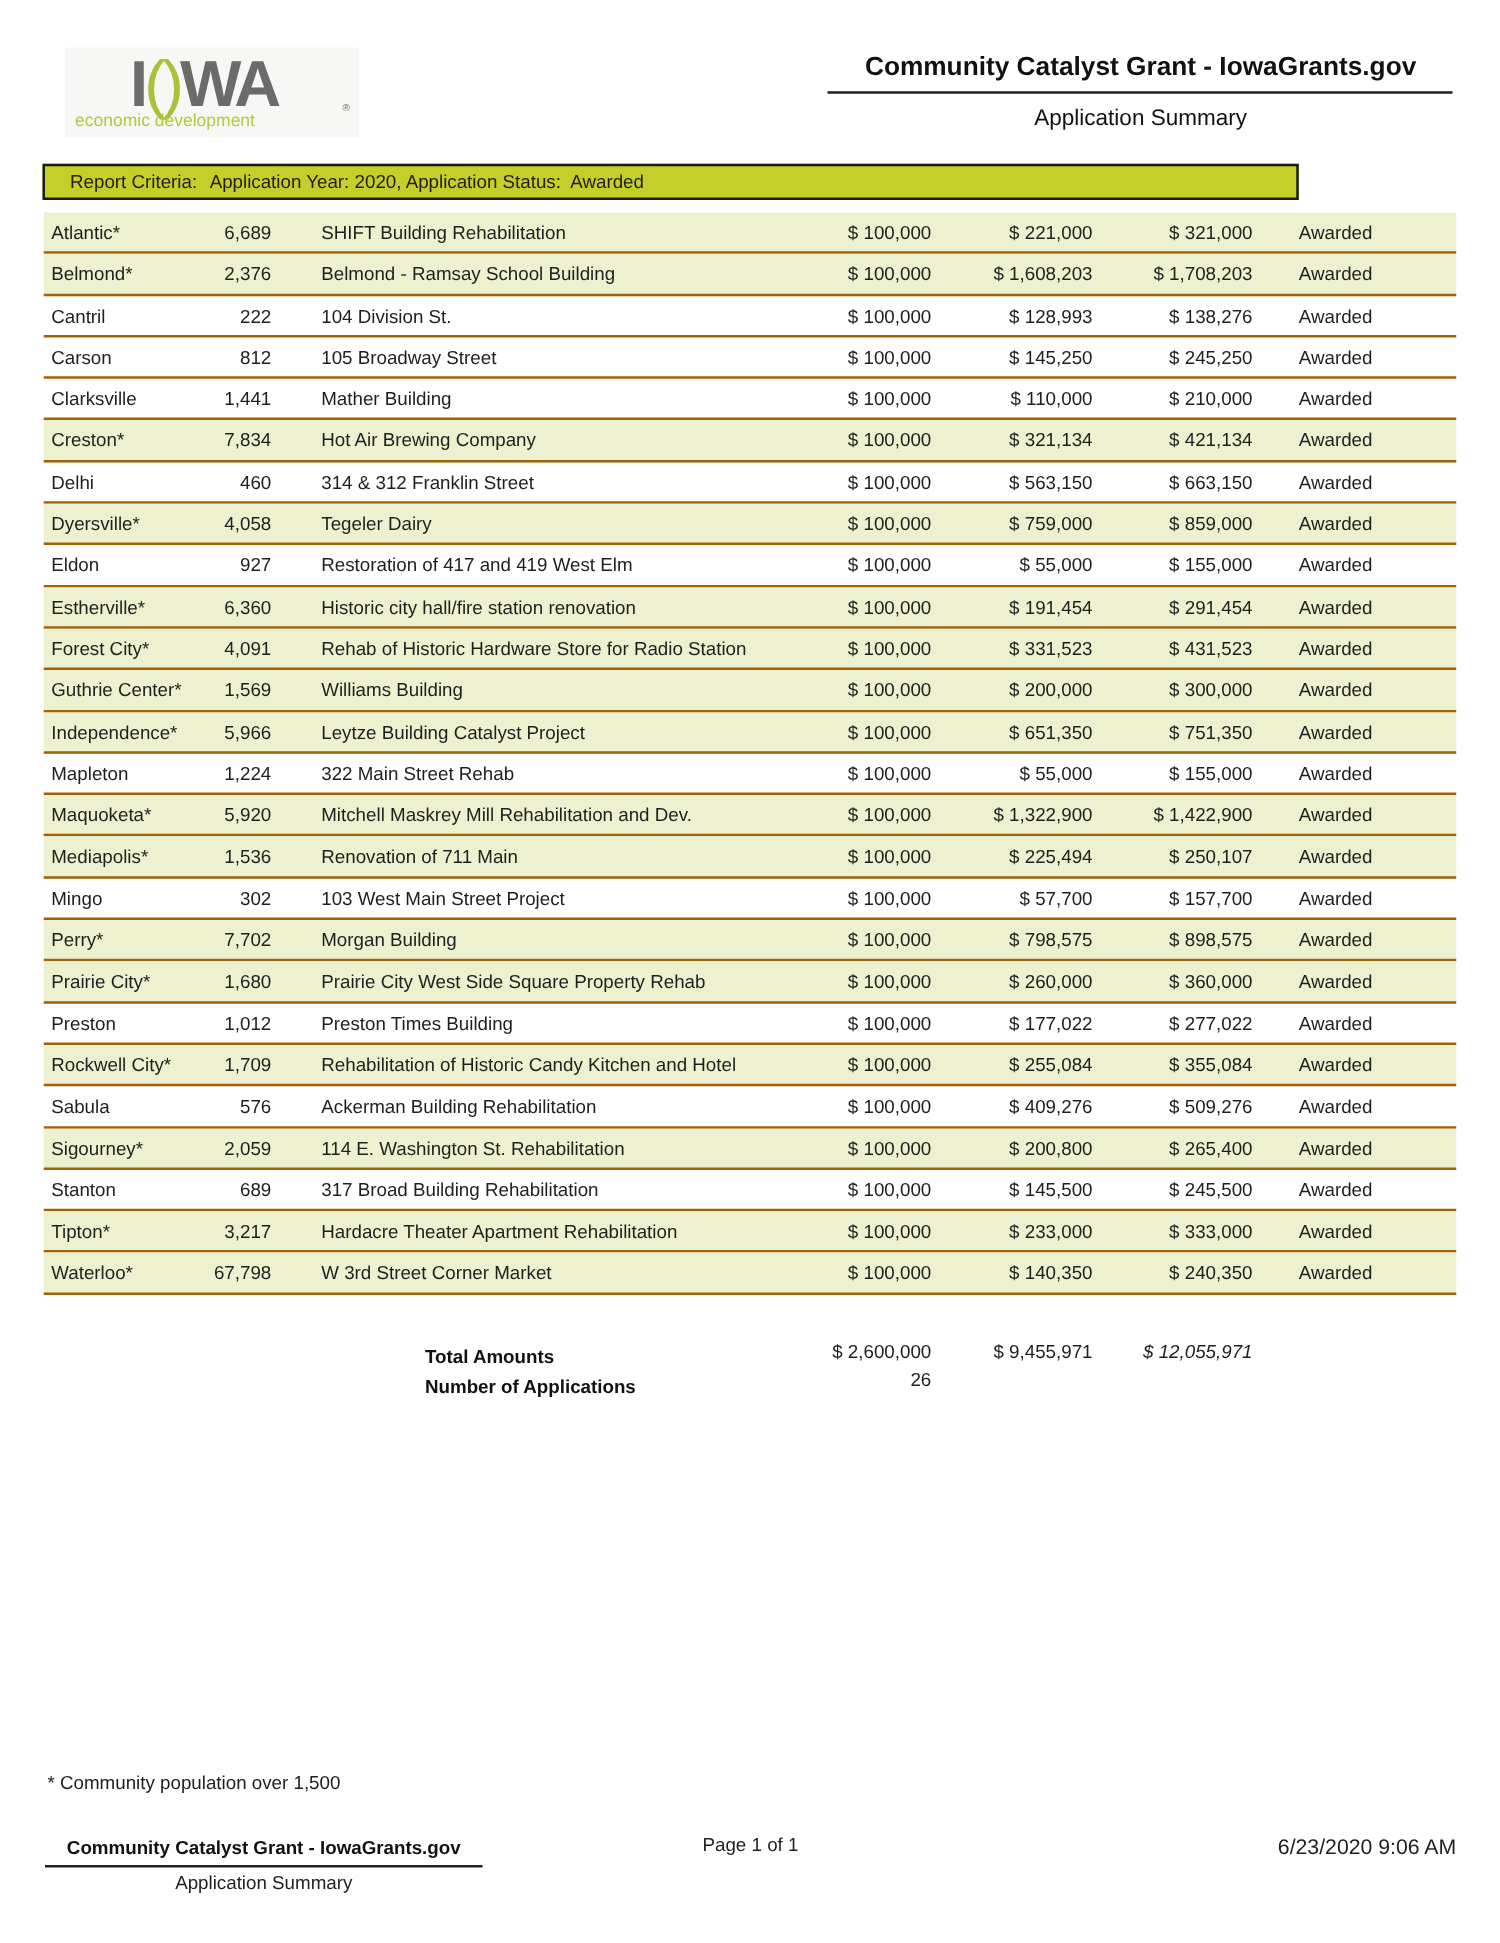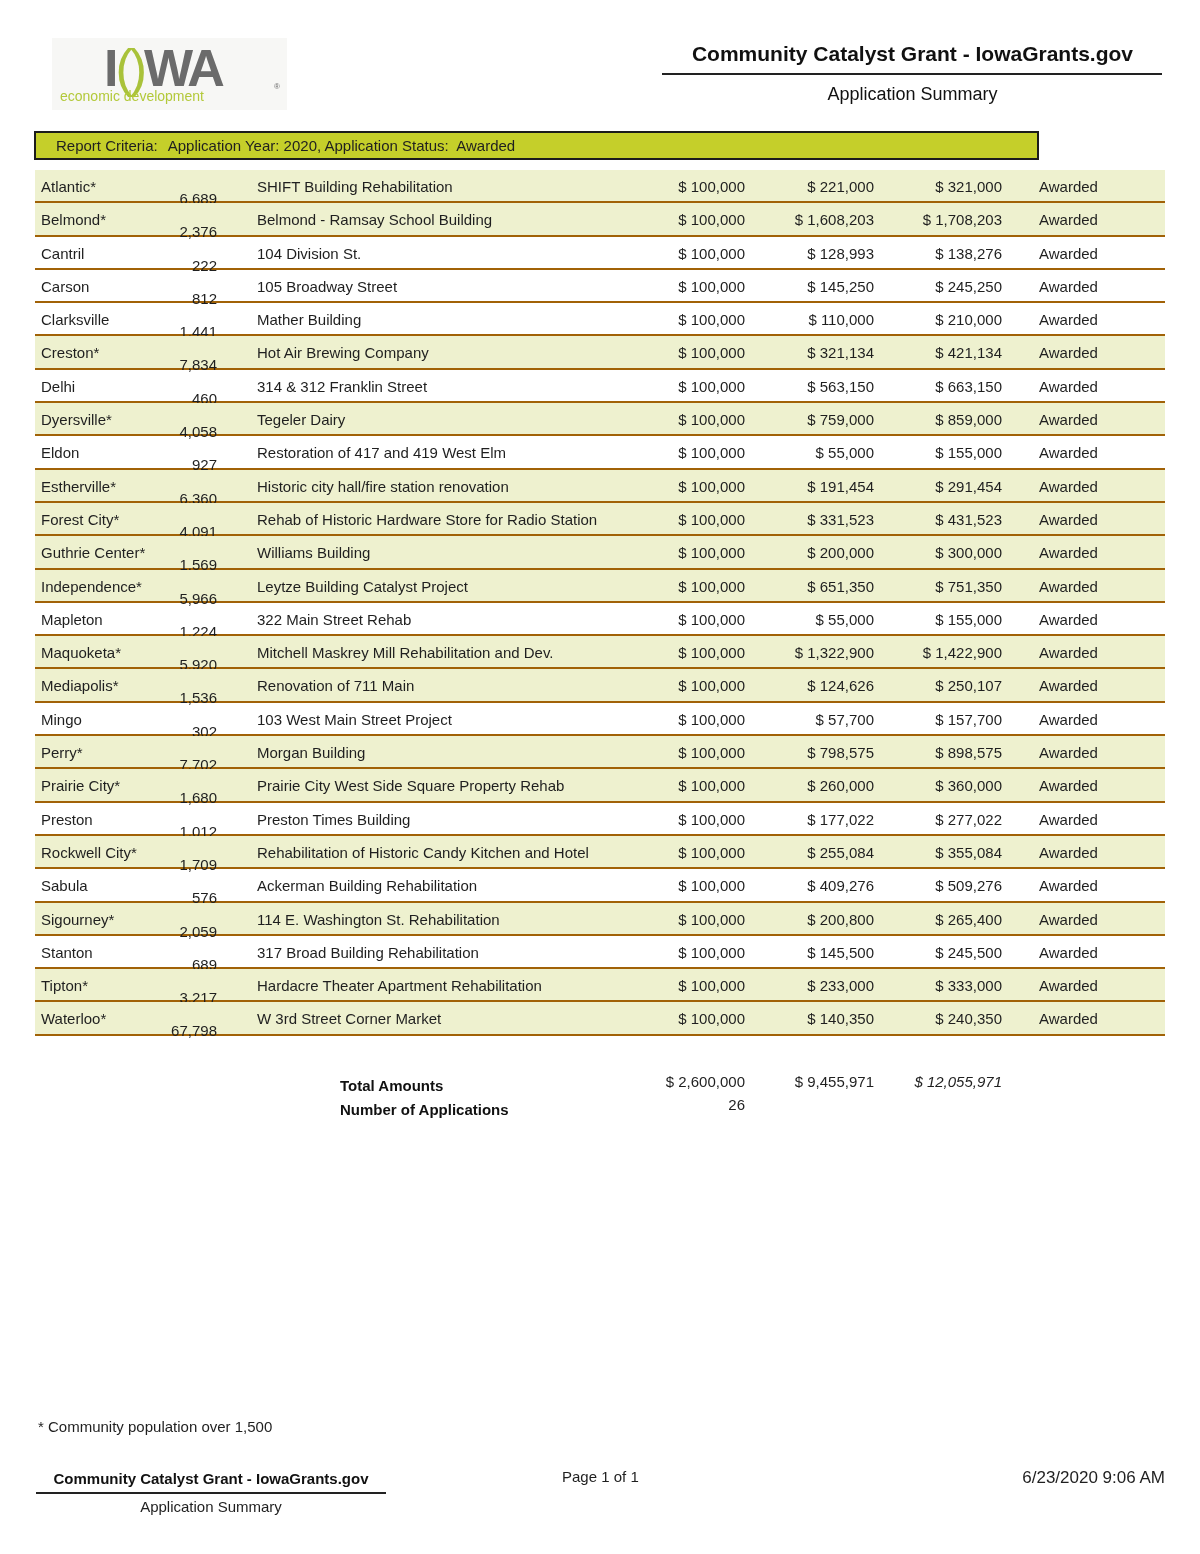--- a/index.html
+++ b/index.html
@@ -23,21 +23,21 @@
     .criteria span { margin-right: 10px; }
 
     
     .tbl { position: absolute; left: 35px; top: 170px; width: 1130px; }
     .thead { position: relative; height: 25px; border-bottom: 2px solid #222; }
     .th { position: absolute; top: 4px; font-size: 15px; font-weight: bold; color: #111; white-space: nowrap; }
     .row { position: relative; height: 33.3px; border-bottom: 2px solid #a16207; font-size: 15px; color: #1f1f1f; }
     .row.shaded { background: #eef1cf; }
     .cell { position: absolute; top: 8px; white-space: nowrap; }
     .c-city { left: 6px; }
-    .c-pop { right: calc(1130px - 182px); text-align: right; margin-top: 12px; }
+    .c-pop { right: calc(1130px - 182px); text-align: right; }
     .c-proj { left: 222px; }
     .c-grant { right: calc(1130px - 710px); text-align: right; }
     .c-match { right: calc(1130px - 839px); text-align: right; }
     .c-cost { right: calc(1130px - 967px); text-align: right; }
     .c-status { left: 1004px; }
 
     .h-city { left: 6px; }
     .h-pop { left: 127px; }
     .h-proj { left: 222px; }
     .h-grant { left: 624px; }
@@ -207,21 +207,21 @@
         <div class="cell c-grant">$ 100,000</div>
         <div class="cell c-match">$ 1,322,900</div>
         <div class="cell c-cost">$ 1,422,900</div>
         <div class="cell c-status">Awarded</div>
       </div>
       <div class="row shaded">
         <div class="cell c-city">Mediapolis*</div>
         <div class="cell c-pop">1,536</div>
         <div class="cell c-proj">Renovation of 711 Main</div>
         <div class="cell c-grant">$ 100,000</div>
-        <div class="cell c-match">$ 124,626</div>
+        <div class="cell c-match">$ 225,494</div>
         <div class="cell c-cost">$ 250,107</div>
         <div class="cell c-status">Awarded</div>
       </div>
       <div class="row">
         <div class="cell c-city">Mingo</div>
         <div class="cell c-pop">302</div>
         <div class="cell c-proj">103 West Main Street Project</div>
         <div class="cell c-grant">$ 100,000</div>
         <div class="cell c-match">$ 57,700</div>
         <div class="cell c-cost">$ 157,700</div>

